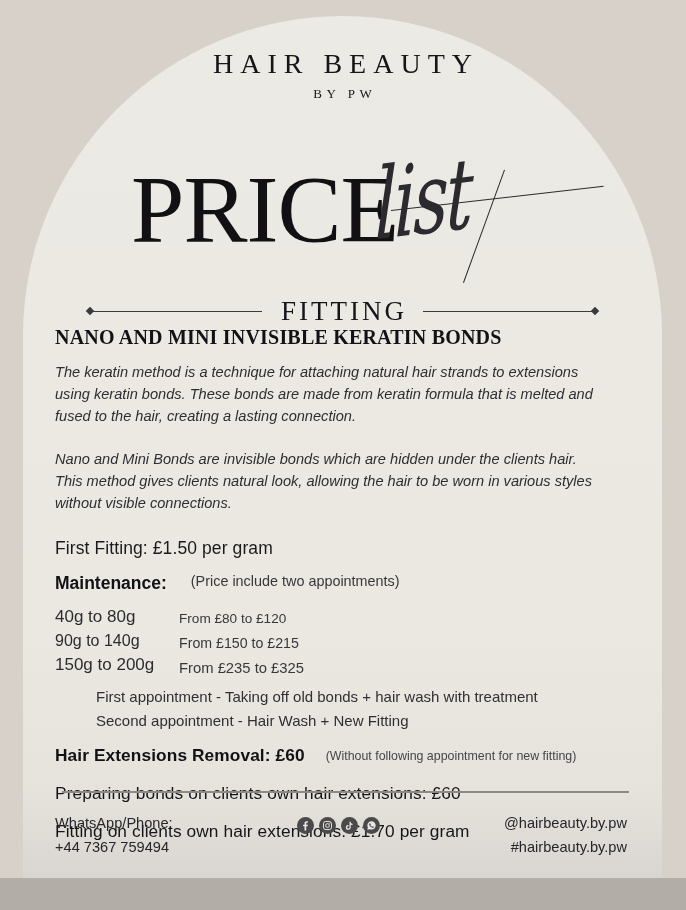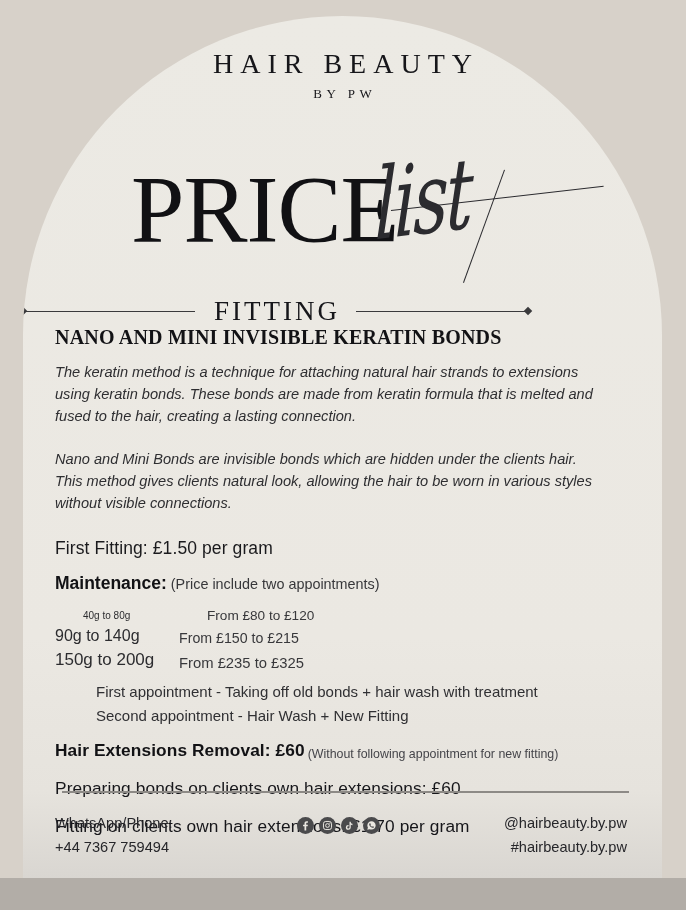--- a/index.html
+++ b/index.html
@@ -125,21 +125,21 @@
 
   
   .fitting-row {
     position: absolute;
     left: 0;
     right: 0;
     top: 278px;
     height: 34px;
     display: flex;
     align-items: center;
-    justify-content: flex-start;
+    justify-content: center;
     gap: 16px;
   }
   .rule {
     position: relative;
     height: 1px;
     background: #3a3a3c;
     width: 172px;
   }
   .rule::before,
   .rule::after {
@@ -197,22 +197,22 @@
 
   .line-first-fitting {
     font-size: 17.5px;
     color: #1a1a1d;
     letter-spacing: 0.1px;
     margin: 0 0 14px 0;
   }
 
   .maint-row {
     display: flex;
-    align-items: center;
-    gap: 4px;
+    align-items: flex-start;
+    gap: 24px;
     margin: 0 0 13px 0;
   }
   .maint-label {
     font-size: 17.5px;
     font-weight: 700;
     color: #121215;
   }
   .maint-note {
     font-size: 14.4px;
     color: #37373a;
@@ -224,39 +224,39 @@
     align-items: baseline;
     margin-bottom: 5px;
   }
   .tier-weight {
     width: 124px;
     color: #2c2c2f;
     flex: 0 0 auto;
   }
   .tier-price { color: #38383b; }
 
-  .tier-row.r1 .tier-weight { font-size: 10px; margin-left: 28px; }
+  .tier-row.r1 .tier-weight { font-size: 17px; }
   .tier-row.r1 .tier-price  { font-size: 13.6px; position: relative; top: 1px; }
   .tier-row.r2 .tier-weight { font-size: 16px; }
   .tier-row.r2 .tier-price  { font-size: 14.2px; position: relative; top: 2px; }
   .tier-row.r3 .tier-weight { font-size: 17px; }
   .tier-row.r3 .tier-price  { font-size: 14.8px; position: relative; top: 3px; }
 
   .appt-list { margin-top: 13px; }
   .appt-line {
     font-size: 15px;
     color: #303033;
     margin-bottom: 7px;
     margin-left: 41px;
   }
 
   .offer-line {
     display: flex;
-    align-items: flex-end;
-    gap: 3px;
+    align-items: center;
+    gap: 21px;
     margin-top: 16px;
   }
   .offer-main {
     font-size: 17.3px;
     font-weight: 700;
     color: #121215;
     letter-spacing: 0.1px;
   }
   .offer-note {
     font-size: 12.4px;

